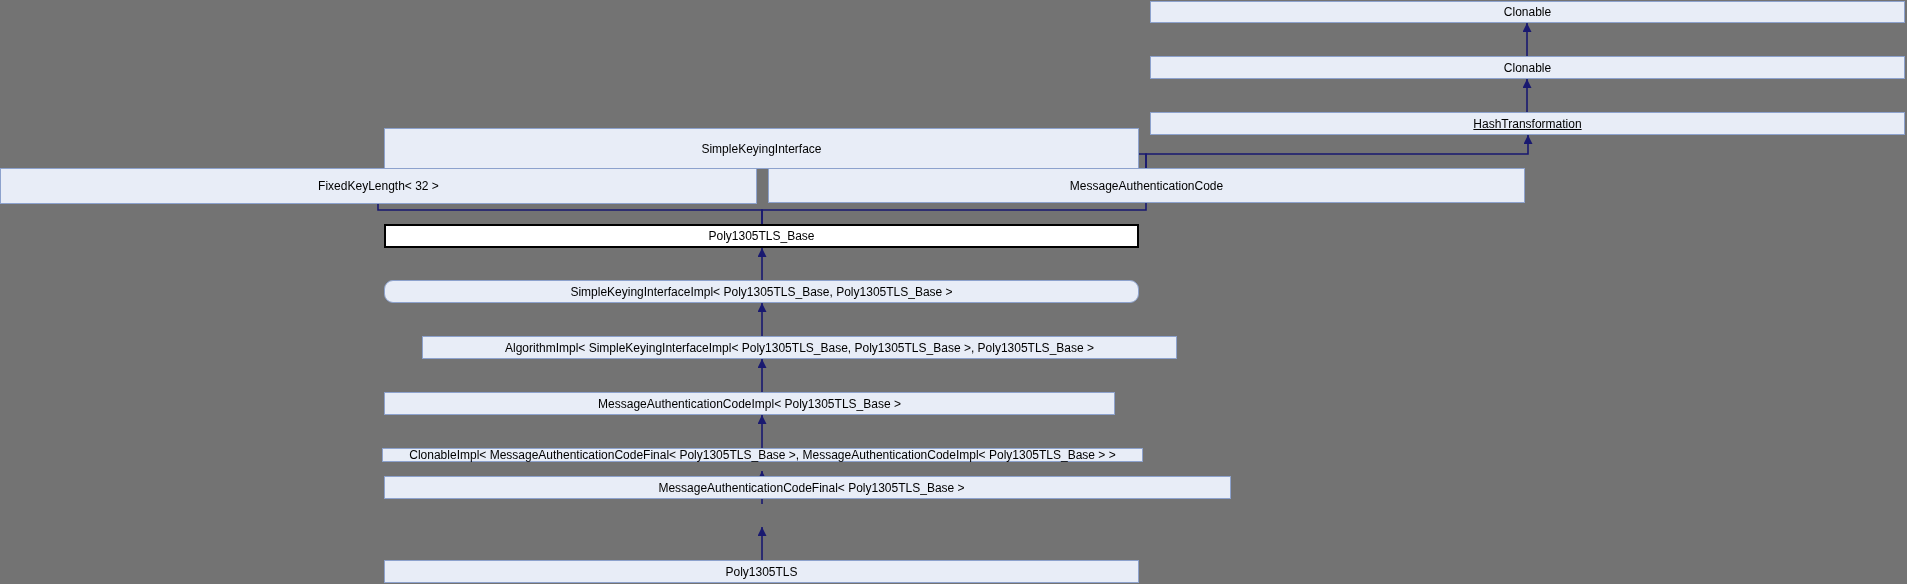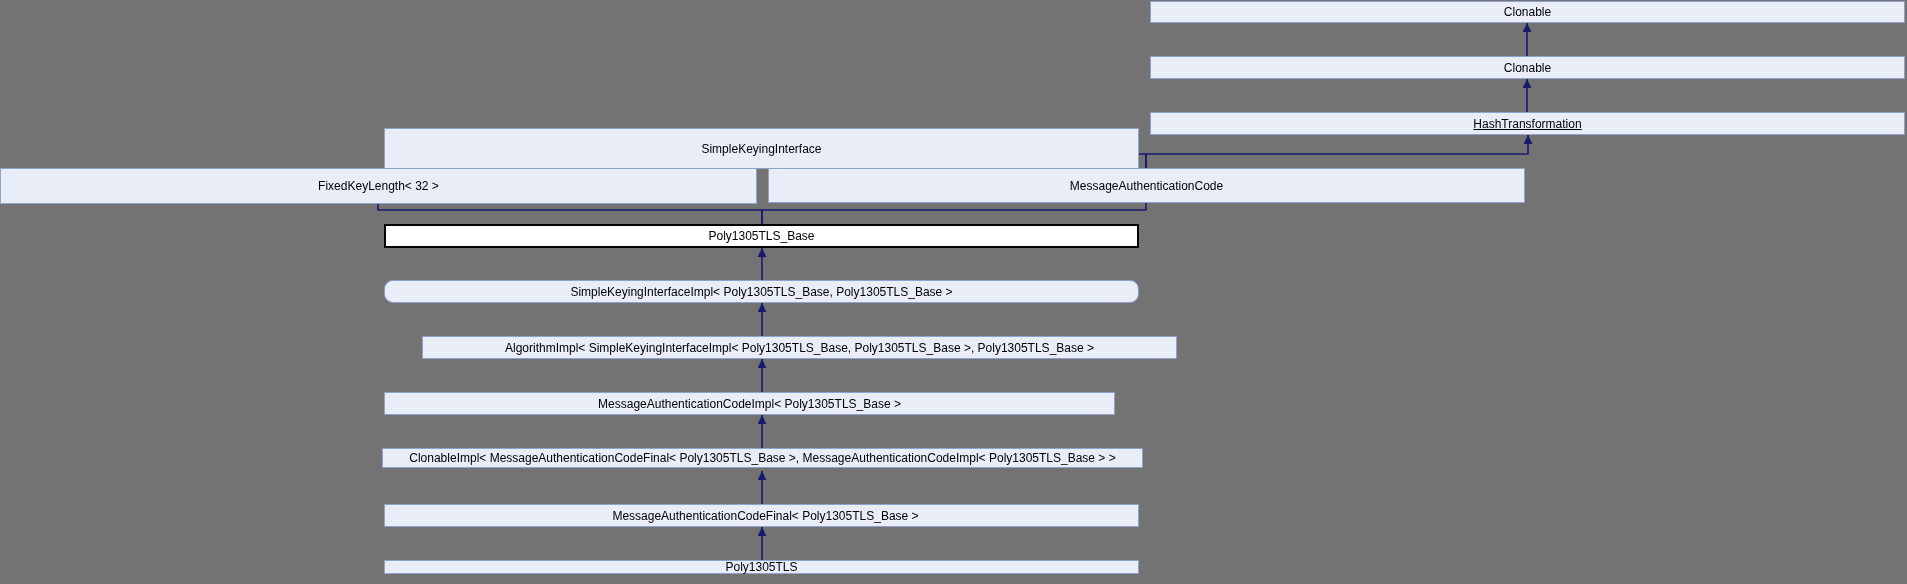--- a/index.html
+++ b/index.html
@@ -95,23 +95,23 @@
       </div>
       <div class="node" style="left: 384px; top: 280px; width: 755px; height: 23px; border-radius: 9px;">
         <span>SimpleKeyingInterfaceImpl&lt; Poly1305TLS_Base, Poly1305TLS_Base &gt;</span>
       </div>
       <div class="node" style="left: 384px; top: 336px; width: 755px; height: 23px; margin-left: 38px;">
         <span>AlgorithmImpl&lt; SimpleKeyingInterfaceImpl&lt; Poly1305TLS_Base, Poly1305TLS_Base &gt;, Poly1305TLS_Base &gt;</span>
       </div>
       <div class="node" style="left: 384px; top: 392px; width: 731px; height: 23px;">
         <span>MessageAuthenticationCodeImpl&lt; Poly1305TLS_Base &gt;</span>
       </div>
-      <div class="node" style="left: 382px; top: 448px; width: 761px; height: 20px;">
+      <div class="node" style="left: 382px; top: 448px; width: 761px; height: 14px;">
         <span>ClonableImpl&lt; MessageAuthenticationCodeFinal&lt; Poly1305TLS_Base &gt;, MessageAuthenticationCodeImpl&lt; Poly1305TLS_Base &gt; &gt;</span>
       </div>
-      <div class="node" style="left: 384px; top: 504px; width: 755px; height: 23px; padding-left: 8px;">
+      <div class="node" style="left: 384px; top: 476px; width: 847px; height: 23px; padding-left: 8px;">
         <span>MessageAuthenticationCodeFinal&lt; Poly1305TLS_Base &gt;</span>
       </div>
-      <div class="node" style="left: 384px; top: 560px; width: 755px; height: 14px; text-align: center;">
+      <div class="node" style="left: 384px; top: 560px; width: 755px; height: 23px; text-align: center;">
         <span>Poly1305TLS</span>
       </div>
     </div>
 </div>
 
 </body></html>

